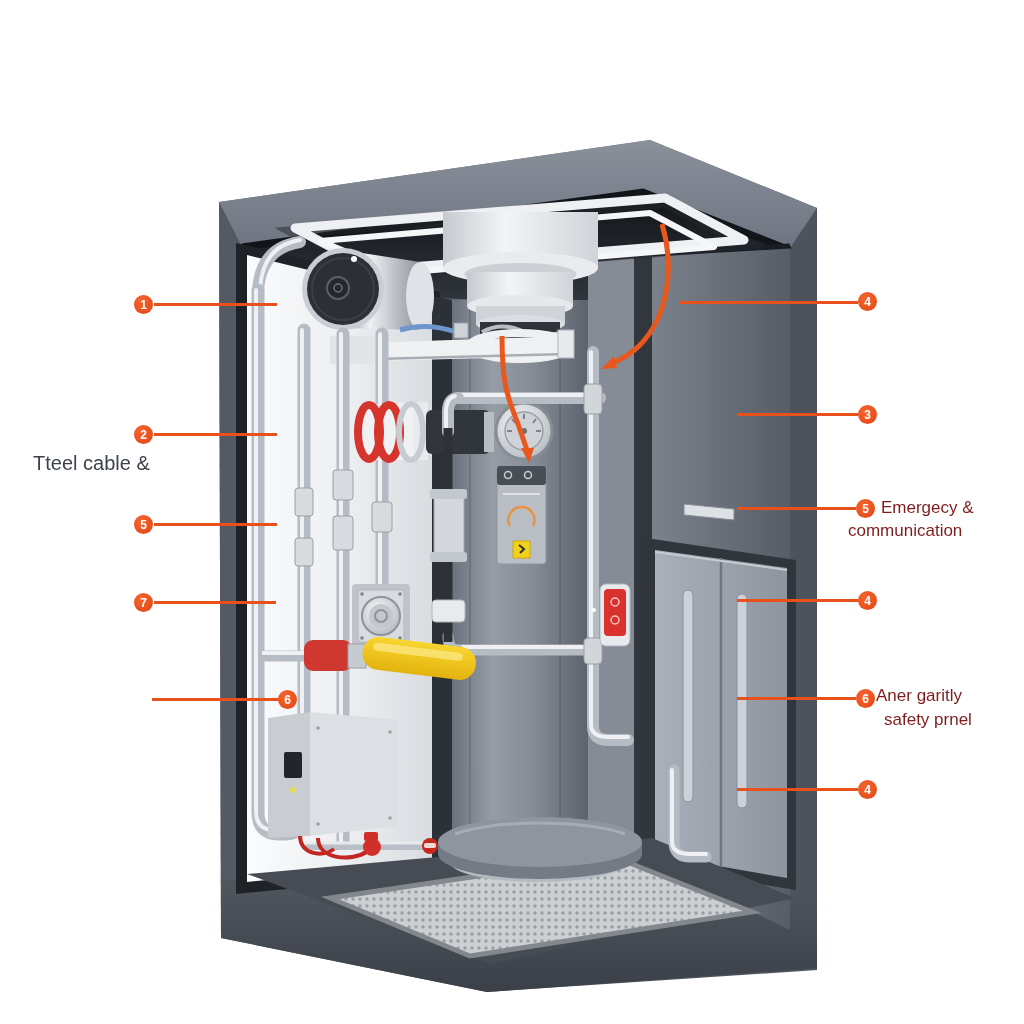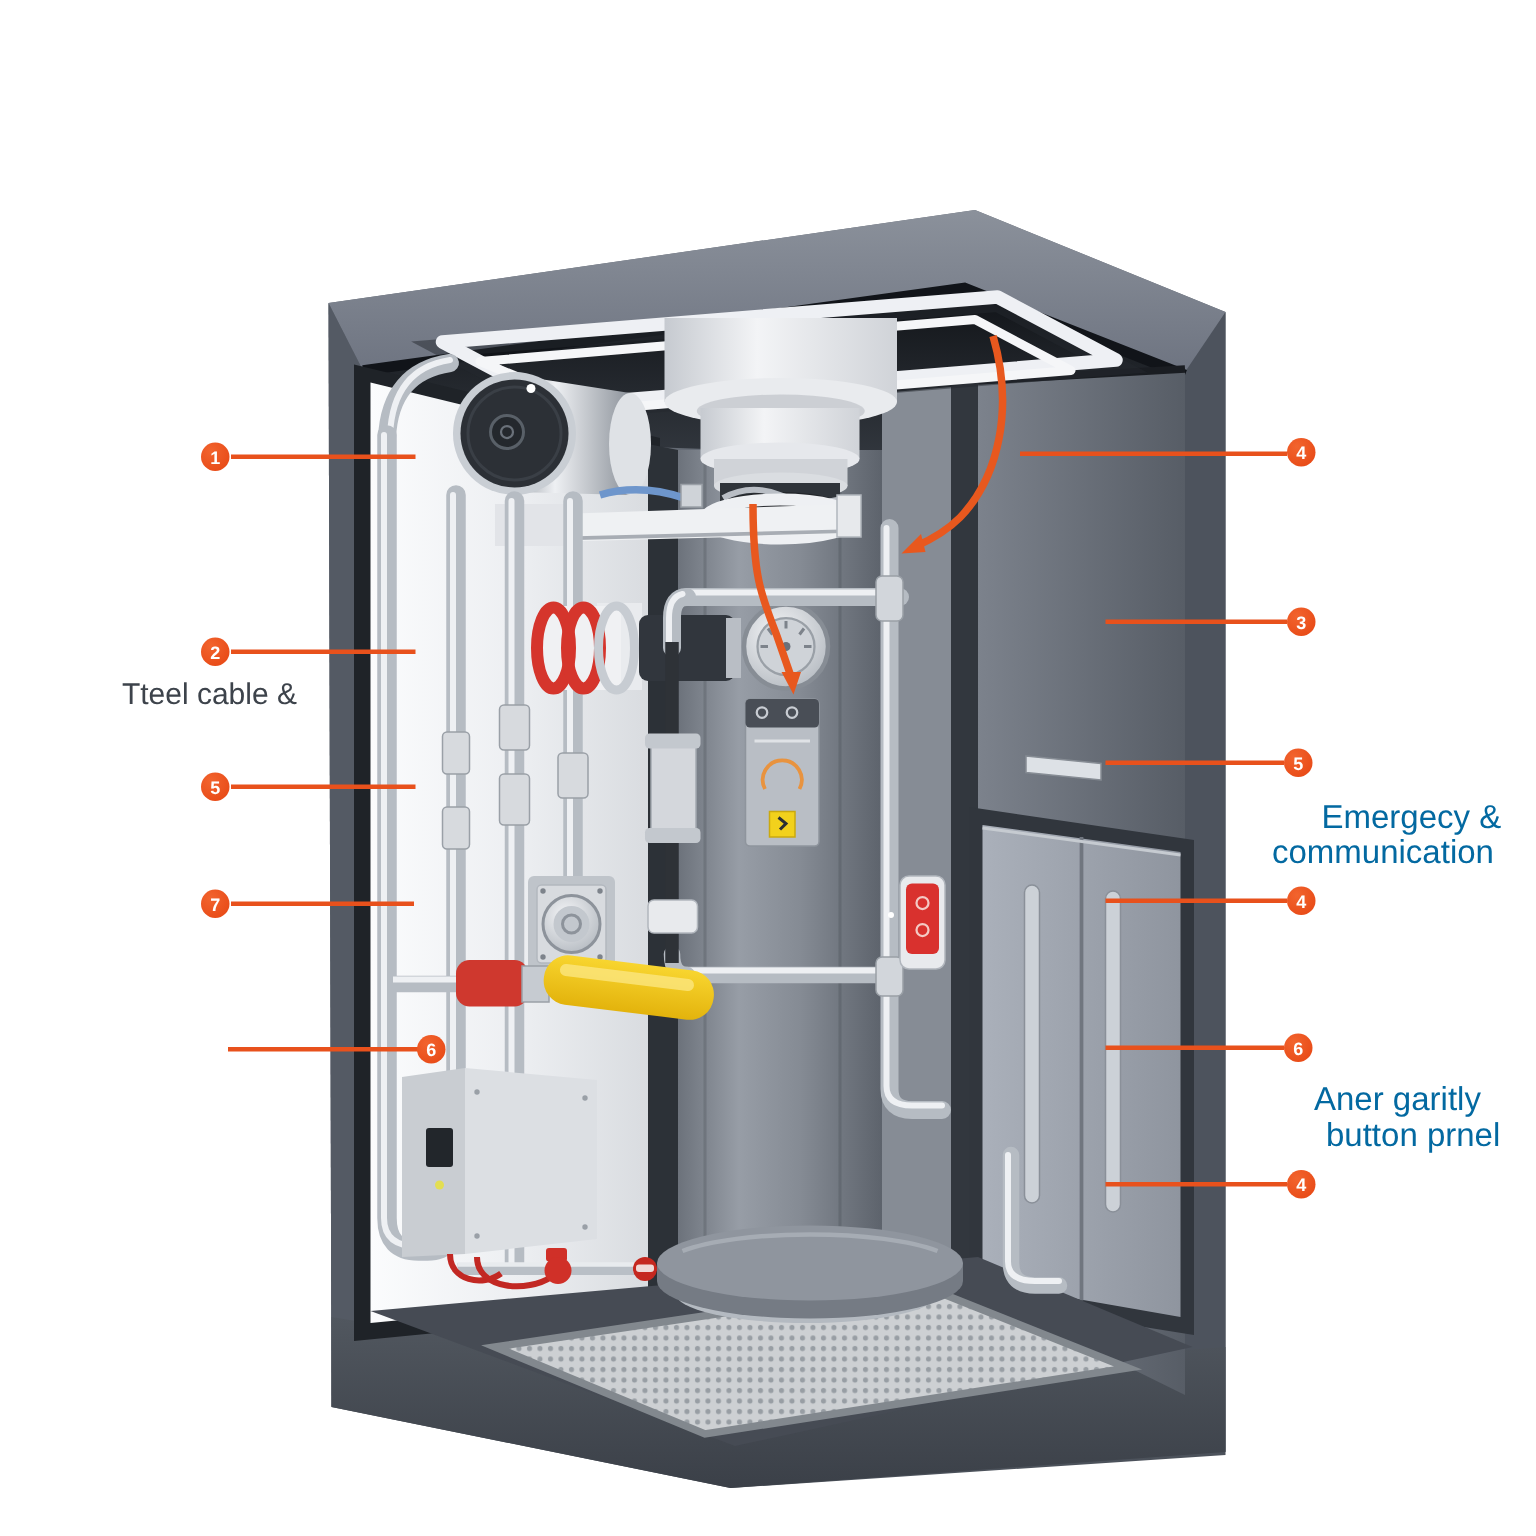--- a/index.html
+++ b/index.html
@@ -5,23 +5,23 @@
   html,body{margin:0;padding:0;background:#ffffff;}
   #stage{position:relative;width:1024px;height:1024px;background:#ffffff;overflow:hidden;
          font-family:"Liberation Sans",sans-serif;}
   #illustration{position:absolute;left:0;top:0;}
   .badge{position:absolute;width:19px;height:19px;border-radius:50%;
          background:radial-gradient(circle at 35% 30%, #f2642e, #e64512);
          color:#fff;display:flex;align-items:center;justify-content:center;
          font-size:12px;font-weight:bold;z-index:5;}
   .lead{position:absolute;height:3px;background:#e8511c;z-index:4;}
   .lbl{position:absolute;color:#3d434b;font-size:20px;line-height:26px;z-index:5;}
-  .lbl.center{text-align:right;}
+  .lbl.center{text-align:left;}
   .lbl .l2{display:block;}
-  .rspan{position:absolute;color:#0369a1;font-size:22px;white-space:nowrap;z-index:5;margin-top:34px;}
+  .rspan{position:absolute;color:#7f1d1d;font-size:17px;white-space:nowrap;z-index:5;}
 </style>
 </head>
 <body>
 
 <div id="stage">
 
 <svg id="illustration" width="1024" height="1024" viewBox="0 0 1024 1024">
   <defs>
     <linearGradient id="shellGrad" x1="0" y1="0" x2="0" y2="1">
       <stop offset="0" stop-color="#6a707a"></stop>
@@ -332,18 +332,18 @@
   <div class="badge" style="left:856px;top:499px">5</div>
   <span class="rspan" style="left:881px;top:498px">Emergecy &amp;</span>
   <span class="rspan" style="left:848px;top:521px">communication</span>
 
   <div class="lead" style="left:737px;top:599px;width:121px"></div>
   <div class="badge" style="left:858px;top:591px">4</div>
 
   <div class="lead" style="left:737px;top:697px;width:119px"></div>
   <div class="badge" style="left:856px;top:689px">6</div>
   <span class="rspan" style="left:876px;top:686px">Aner garitly</span>
-  <span class="rspan" style="left:884px;top:710px">button prnel</span>
+  <span class="rspan" style="left:884px;top:710px">safety prnel</span>
 
   <div class="lead" style="left:737px;top:788px;width:121px"></div>
   <div class="badge" style="left:858px;top:780px">4</div>
 
 </div>
 
 </body></html>

